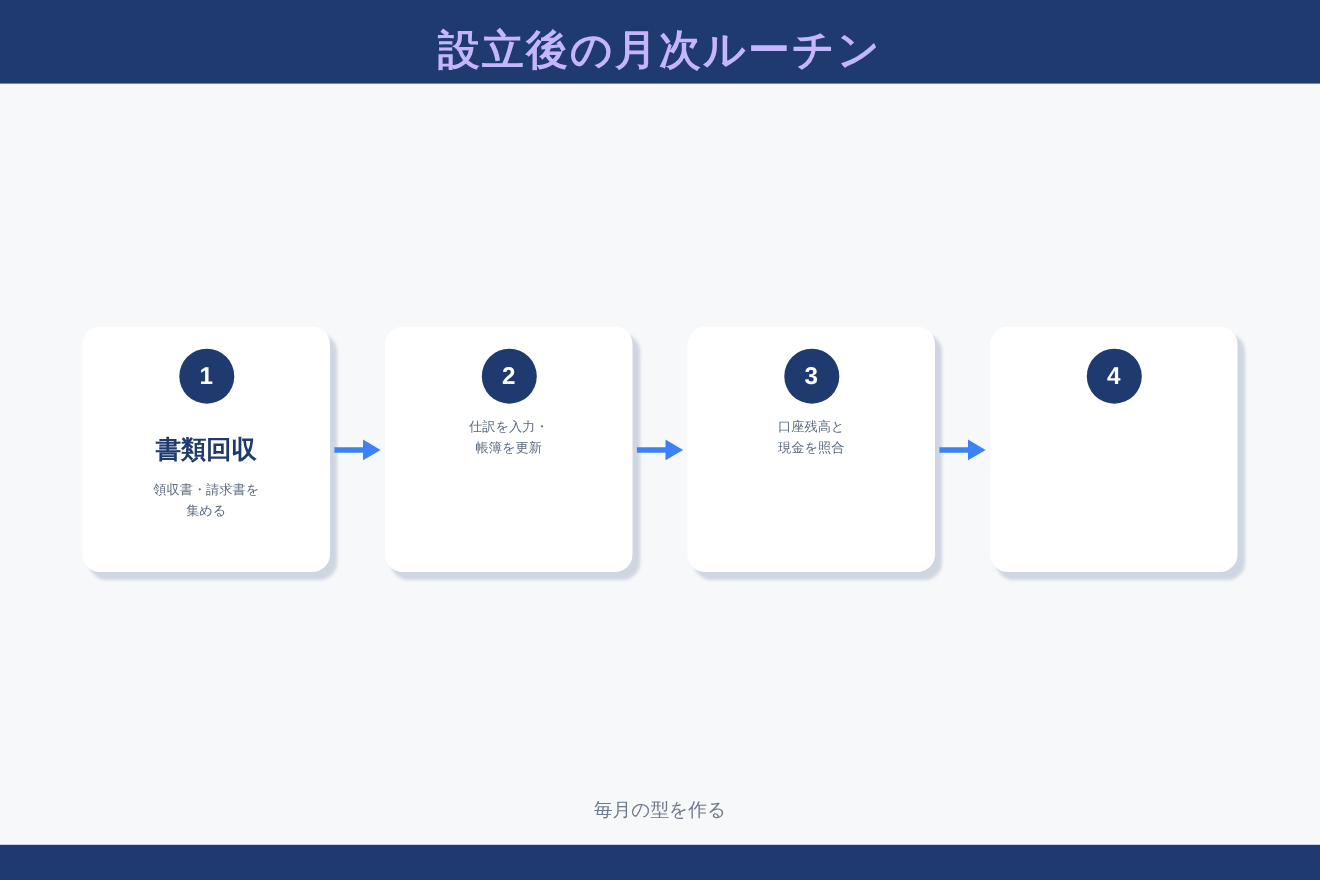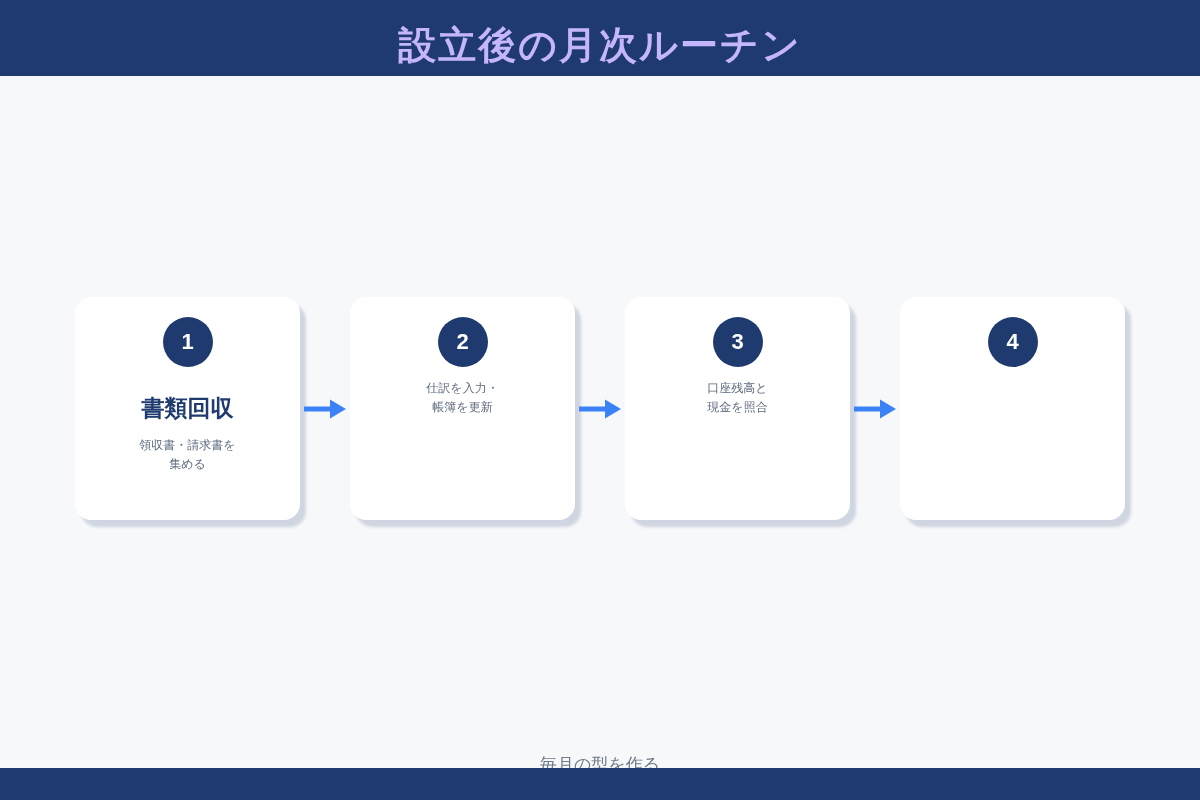--- a/index.html
+++ b/index.html
@@ -68,21 +68,21 @@
     color: var(--desc, #5d6b7e);
     white-space: pre-line;
   }
   .arrowbox {
     width: 50px;
     display: flex; justify-content: center; align-items: center;
     color: var(--arrow, #3b82f6);
   }
   .caption {
     position: absolute;
-    bottom: 24px;
+    bottom: 52px;
     left: 0;
     width: 100%;
     margin: 0;
     text-align: center;
     font-size: 17px;
     color: var(--caption, #6e7a8a);
   }
   .bottombar {
     position: absolute;
     bottom: 0; left: 0; right: 0;

